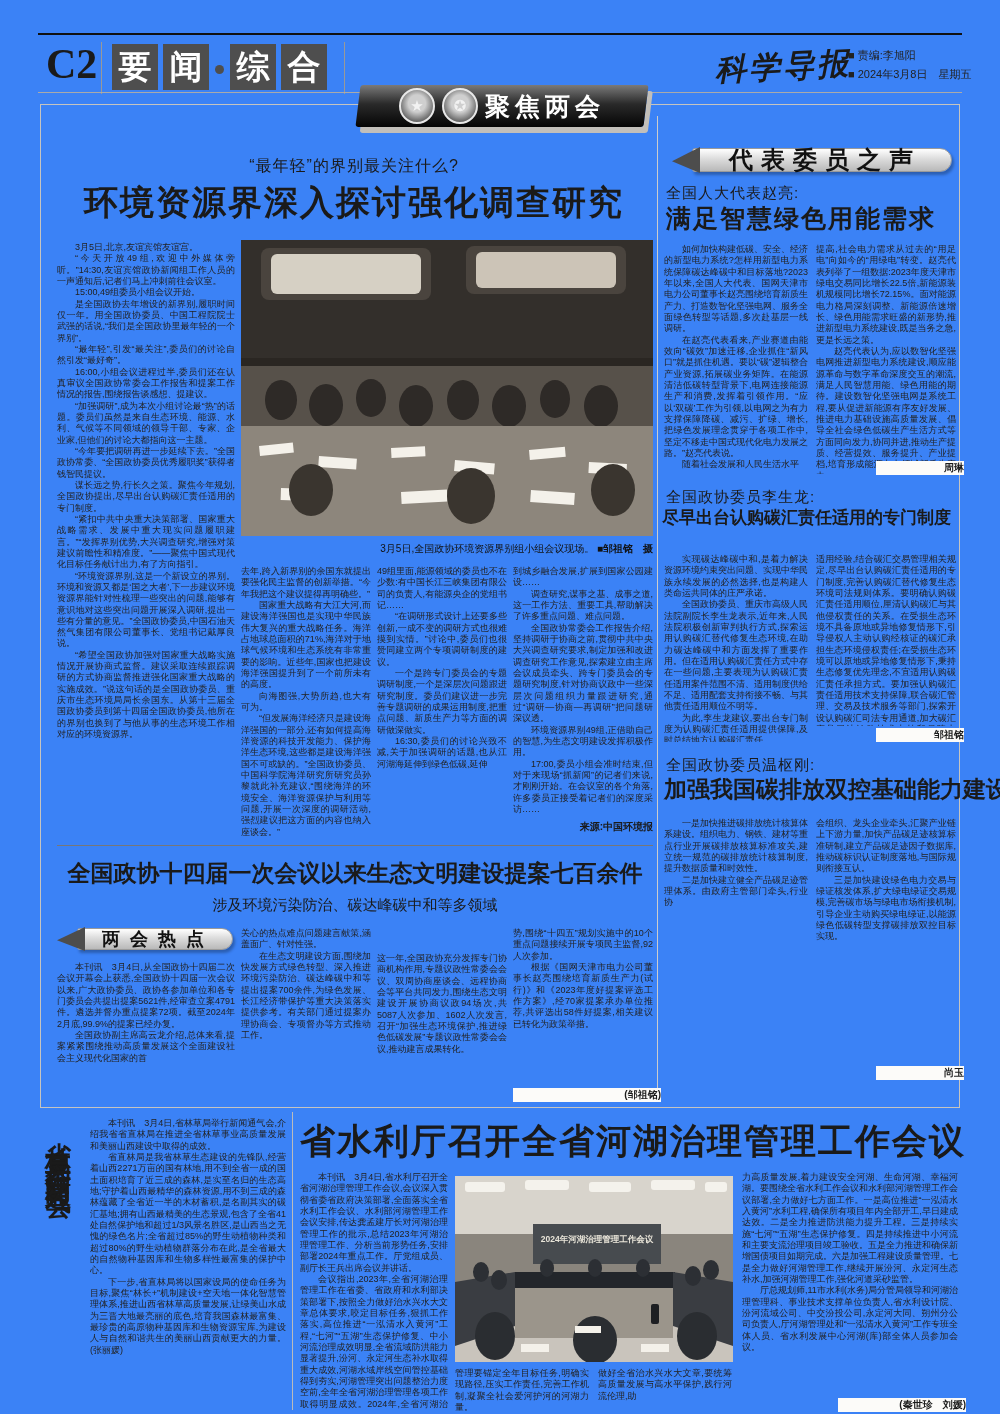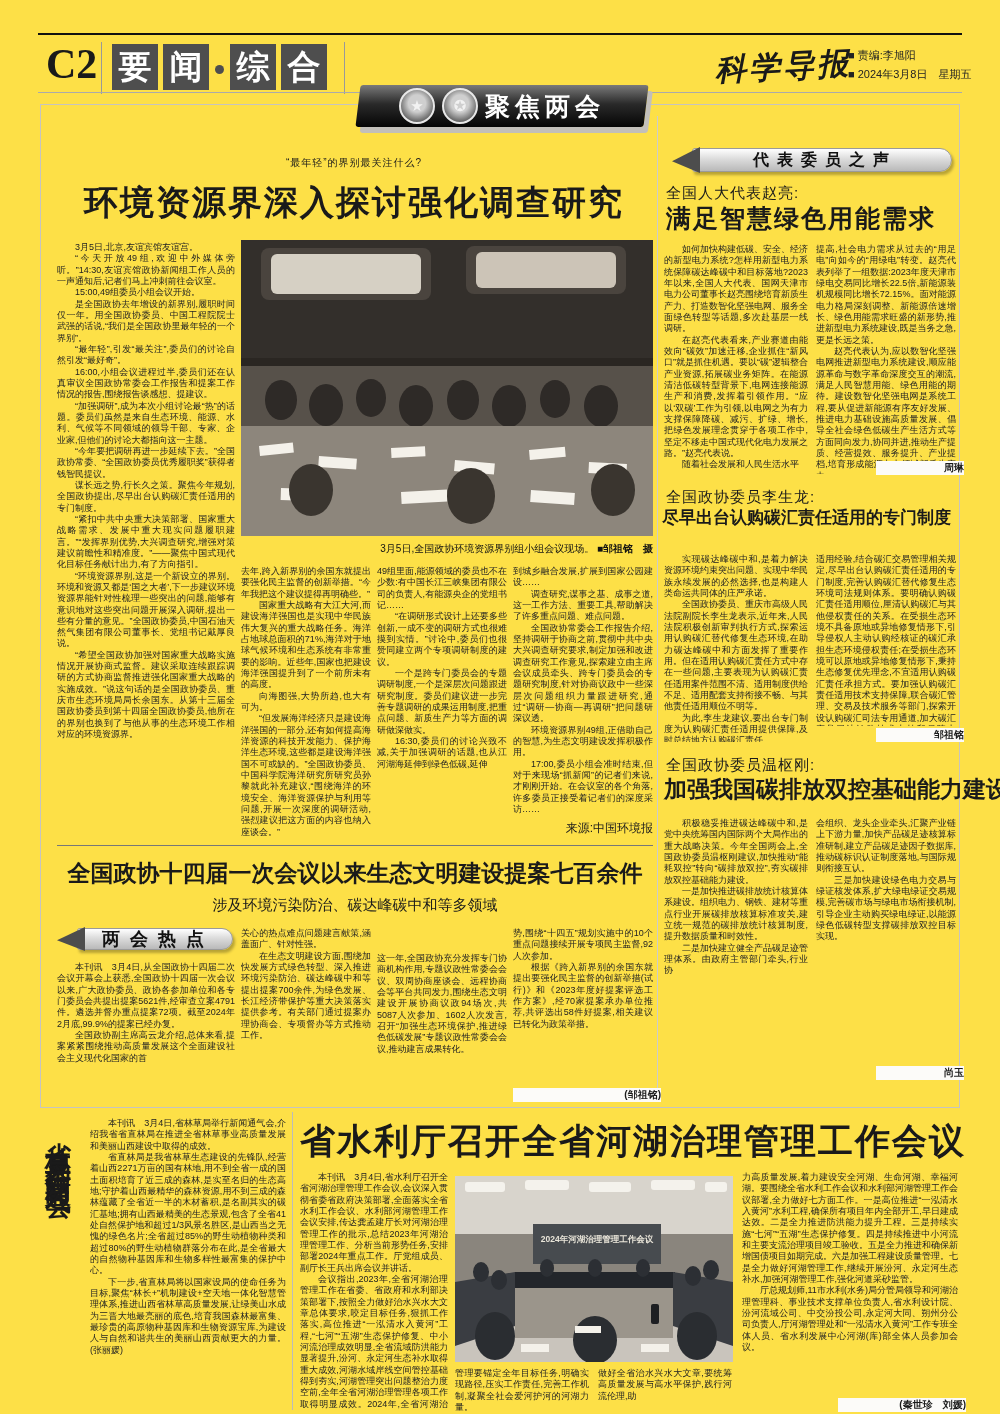--- a/index.html
+++ b/index.html
@@ -1,16 +1,16 @@
 <!DOCTYPE html>
 <html><head>
 <meta charset="utf-8">
 <style>
   html,body{margin:0;padding:0;background:#e6e4e0;}
-  .page{position:relative;width:1000px;height:1414px;background:#fde047;
+  .page{position:relative;width:1000px;height:1414px;background:#3b82f6;
         font-family:"Liberation Sans","DejaVu Sans",sans-serif;color:#1a1a1a;overflow:hidden;}
   .abs{position:absolute;}
   
   .rule{background:#111;}
   .edition{font-family:"Liberation Serif","DejaVu Serif",serif;font-size:42px;font-weight:bold;}
   .blk{width:46px;height:46px;background:#4e4e4e;color:#fff;display:inline-flex;align-items:center;justify-content:center;
        font-size:33px;font-weight:bold;margin-right:5px;}
   .secdot{width:9px;height:9px;background:#4e4e4e;border-radius:50%;display:inline-block;margin:0 6px 8px 1px;vertical-align:middle;}
   .vline{width:1px;background:#999;}
   .masthead{font-family:"Liberation Serif","DejaVu Serif",serif;font-style:italic;font-weight:bold;
@@ -27,28 +27,28 @@
   .focus-label{color:#fff;font-size:25px;font-weight:bold;letter-spacing:5px;white-space:nowrap;}
   
   .pencil{position:absolute;}
   .pencil .bar{position:absolute;left:20px;right:0;top:2px;bottom:2px;border:1px solid #9a9a9a;border-radius:3px 12px 12px 3px;
         background:linear-gradient(180deg,#ffffff,#dcdcdc 45%,#b9b9b9);box-shadow:2px 3px 3px rgba(0,0,0,.28);}
   .pencil .tip{position:absolute;left:0;top:1px;bottom:1px;width:28px;background:#4d4d4d;
         clip-path:polygon(0 55%,100% 0,100% 100%);}
   .pencil .label{position:absolute;left:34px;right:8px;top:50%;transform:translateY(-50%);
         text-align:center;font-weight:bold;color:#111;white-space:nowrap;}
   
-  .kicker{font-size:10px;text-align:center;letter-spacing:1px;}
+  .kicker{font-size:16px;text-align:center;letter-spacing:1px;}
   .headline{font-weight:bold;text-align:center;letter-spacing:2px;white-space:nowrap;}
   .body-text{font-size:9px;line-height:1.26;text-align:justify;color:#222;overflow:hidden;}
   .body-text p{margin:0;text-indent:2em;}
   .cont p:first-child{text-indent:0;}
   .caption{font-size:10px;text-align:right;color:#111;}
   .caption b{font-weight:bold;}
-  .source{font-size:12px;font-weight:normal;text-align:right;}
+  .source{font-size:10px;font-weight:bold;text-align:right;}
   .byline{font-size:10px;font-weight:bold;text-align:right;background:#fcfbf9;padding-left:8px;}
   .speaker{font-size:15px;letter-spacing:1px;}
   .vtitle{writing-mode:vertical-rl;font-size:26px;font-weight:bold;letter-spacing:5px;line-height:1.1;}
   .photo{background:#888;overflow:hidden;}
 </style>
 </head>
 <body>
 
 <div class="page">
 
@@ -175,28 +175,28 @@
     </div>
   <div class="abs body-text cont" style="left:241px;top:928px;width:130px;height:174px;">
       <p>关心的热点难点问题建言献策,涵盖面广、针对性强。</p>
       <p>在生态文明建设方面,围绕加快发展方式绿色转型、深入推进环境污染防治、碳达峰碳中和等提出提案700余件,为绿色发展、长江经济带保护等重大决策落实提供参考。有关部门通过提案办理协商会、专项督办等方式推动工作。</p>
     </div>
   <div class="abs body-text cont" style="left:377px;top:928px;width:130px;height:174px;margin-top:25px;">
       <p>这一年,全国政协充分发挥专门协商机构作用,专题议政性常委会会议、双周协商座谈会、远程协商会等平台共同发力,围绕生态文明建设开展协商议政94场次,共5087人次参加、1602人次发言,召开“加强生态环境保护,推进绿色低碳发展”专题议政性常委会会议,推动建言成果转化。</p>
     </div>
   <div class="abs body-text cont" style="left:513px;top:928px;width:140px;height:158px;">
       <p>势,围绕“十四五”规划实施中的10个重点问题接续开展专项民主监督,92人次参加。</p>
-      <p>根据《跨入新界别的余国东就提出要强化民主监督的创新举措(试行)》和《2023年度好提案评选工作方案》,经70家提案承办单位推荐,共评选出58件好提案,相关建议已转化为政策举措。</p>
+      <p>根据《国网天津市电力公司董事长赵亮围绕培育新质生产力(试行)》和《2023年度好提案评选工作方案》,经70家提案承办单位推荐,共评选出58件好提案,相关建议已转化为政策举措。</p>
     </div>
   <div class="abs byline" style="left:513px;top:1088px;width:140px;">(邹祖铭)</div>
 
   <div class="pencil" style="left:672px;top:146px;width:280px;height:28px;">
     <div class="bar"></div>
     <div class="tip"></div>
-    <div class="label" style="font-size:16px;letter-spacing:8px;">代表委员之声</div>
+    <div class="label" style="font-size:24px;letter-spacing:8px;">代表委员之声</div>
   </div>
 
   <div class="abs speaker" style="left:666px;top:184px;">全国人大代表赵亮:</div>
   <div class="abs" style="left:666px;top:202px;font-size:25px;font-weight:bold;letter-spacing:2px;white-space:nowrap;">满足智慧绿色用能需求</div>
   <div class="abs body-text" style="left:664px;top:244px;width:144px;height:230px;">
       <p>如何加快构建低碳、安全、经济的新型电力系统?怎样用新型电力系统保障碳达峰碳中和目标落地?2023年以来,全国人大代表、国网天津市电力公司董事长赵亮围绕培育新质生产力、打造数智化坚强电网、服务全面绿色转型等话题,多次赴基层一线调研。</p>
       <p>在赵亮代表看来,产业赛道由能效向“碳效”加速迁移,企业抓住“新风口”就是抓住机遇。要以“碳”逻辑整合产业资源,拓展碳业务矩阵。在能源清洁低碳转型背景下,电网连接能源生产和消费,发挥着引领作用。“应以‘双碳’工作为引领,以电网之为有力支撑保障降碳、减污、扩绿、增长,把绿色发展理念贯穿于各项工作中,坚定不移走中国式现代化电力发展之路。”赵亮代表说。</p>
       <p>随着社会发展和人民生活水平</p>
     </div>
   <div class="abs body-text cont" style="left:816px;top:244px;width:140px;height:230px;">
@@ -213,21 +213,20 @@
     </div>
   <div class="abs" style="left:662px;top:506px;font-size:17px;font-weight:bold;white-space:nowrap;">尽早出台认购碳汇责任适用的专门制度</div>
   <div class="abs body-text cont" style="left:816px;top:554px;width:140px;height:172px;">
       <p>适用经验,结合碳汇交易管理相关规定,尽早出台认购碳汇责任适用的专门制度,完善认购碳汇替代修复生态环境司法规则体系。要明确认购碳汇责任适用顺位,厘清认购碳汇与其他侵权责任的关系。在受损生态环境不具备原地或异地修复情形下,引导侵权人主动认购经核证的碳汇承担生态环境侵权责任;在受损生态环境可以原地或异地修复情形下,秉持生态修复优先理念,不宜适用认购碳汇责任承担方式。要加强认购碳汇责任适用技术支持保障,联合碳汇管理、交易及技术服务等部门,探索开设认购碳汇司法专用通道,加大碳汇产品司法认购技术支持和保障力度。</p>
     </div>
   <div class="abs byline" style="left:876px;top:728px;width:80px;">邹祖铭</div>
 
   <div class="abs speaker" style="left:666px;top:756px;">全国政协委员温枢刚:</div>
   <div class="abs" style="left:664px;top:774px;font-size:23px;font-weight:bold;white-space:nowrap;">加强我国碳排放双控基础能力建设</div>
   <div class="abs body-text" style="left:664px;top:818px;width:144px;height:262px;">
-      <p>积极稳妥推进碳达峰碳中和,是党中央统筹国内国际两个大局作出的重大战略决策。今年全国两会上,全国政协委员温枢刚建议,加快推动“能耗双控”转向“碳排放双控”,夯实碳排放双控基础能力建设。</p>
       <p>一是加快推进碳排放统计核算体系建设。组织电力、钢铁、建材等重点行业开展碳排放核算标准攻关,建立统一规范的碳排放统计核算制度,提升数据质量和时效性。</p>
       <p>二是加快建立健全产品碳足迹管理体系。由政府主管部门牵头,行业协</p>
     </div>
   <div class="abs body-text cont" style="left:816px;top:818px;width:140px;height:246px;">
       <p>会组织、龙头企业牵头,汇聚产业链上下游力量,加快产品碳足迹核算标准研制,建立产品碳足迹因子数据库,推动碳标识认证制度落地,与国际规则衔接互认。</p>
       <p>三是加快建设绿色电力交易与绿证核发体系,扩大绿电绿证交易规模,完善碳市场与绿电市场衔接机制,引导企业主动购买绿电绿证,以能源绿色低碳转型支撑碳排放双控目标实现。</p>
     </div>
   <div class="abs byline" style="left:876px;top:1066px;width:80px;">尚玉</div>
 
   <div class="abs vtitle" style="left:44px;top:1122px;height:288px;">省林草局举行新闻通气会</div>

